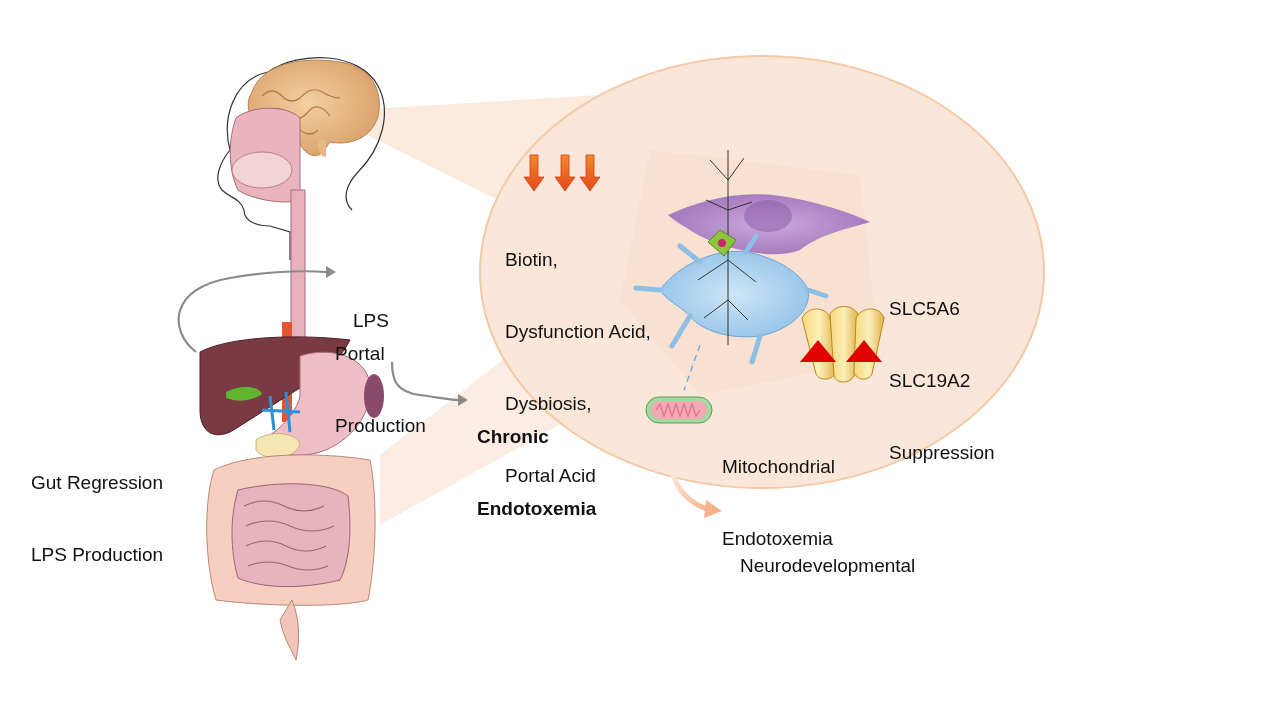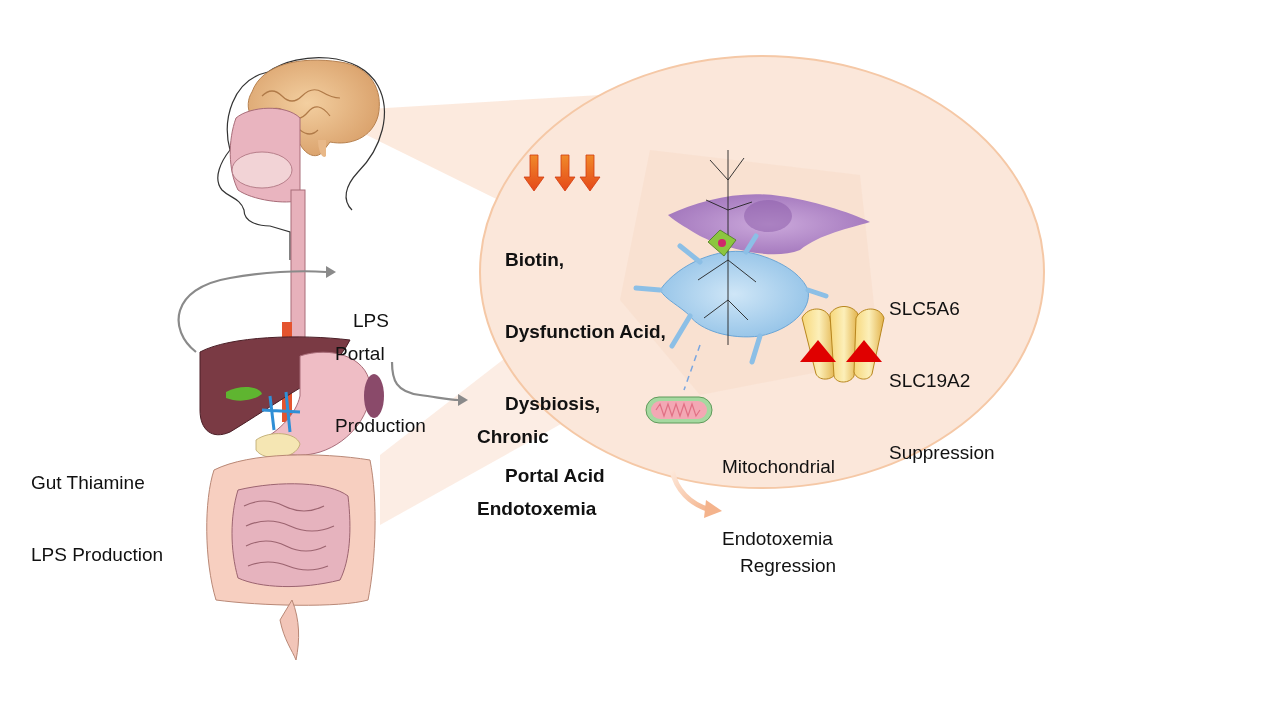--- a/index.html
+++ b/index.html
@@ -122,51 +122,51 @@
     <rect x="646" y="397" width="66" height="26" rx="13" fill="#a5d9a0" stroke="#5f9a5a" stroke-width="1"></rect>
     <rect x="651" y="401" width="56" height="18" rx="9" fill="#f3a8b4"></rect>
     <path d="M656,410 l4,-6 l4,12 l4,-12 l4,12 l4,-12 l4,12 l4,-12 l4,12 l4,-12 l4,12 l4,-6" fill="none" stroke="#e07084" stroke-width="1.2"></path>
   </g>
 
   <path d="M672,470 C676,490 690,504 710,510" fill="none" stroke="url(#outArrow)" stroke-width="5"></path>
   <polygon points="706,500 722,511 704,518" fill="#f4b38c"></polygon>
 </svg>
 
 <div class="lbl" style="left:31px; top:423px;">
-  <span>Gut Thiamine</span>
+  <span>Gut Regression</span>
   <span>LPS Production</span>
 </div>
 
 <div class="lbl" style="left:339px; top:261px;margin-left:14px;">
   <span>LPS</span>
 </div>
 
 <div class="lbl" style="left:335px; top:294px;">
   <span>Portal</span>
   <span>Production</span>
 </div>
 
 <div class="lbl" style="left:477px; top:377px;font-weight:bold;">
   <span>Chronic</span>
   <span>Endotoxemia</span>
 </div>
 
-<div class="lbl" style="left:505px; top:200px;font-weight:bold;">
+<div class="lbl" style="left:505px; top:200px;">
   <span>Biotin,</span>
   <span>Dysfunction Acid,</span>
   <span>Dysbiosis,</span>
   <span>Portal Acid</span>
 </div>
 
 <div class="lbl" style="left:889px; top:249px;">
   <span>SLC5A6</span>
   <span>SLC19A2</span>
   <span>Suppression</span>
 </div>
 
 <div class="lbl" style="left:722px; top:407px;">
   <span>Mitochondrial</span>
   <span>Endotoxemia</span>
 </div>
 
 <div class="lbl" style="left:740px; top:506px;">
-  <span>Regression</span>
+  <span>Neurodevelopmental</span>
 </div>
 
 </body></html>

